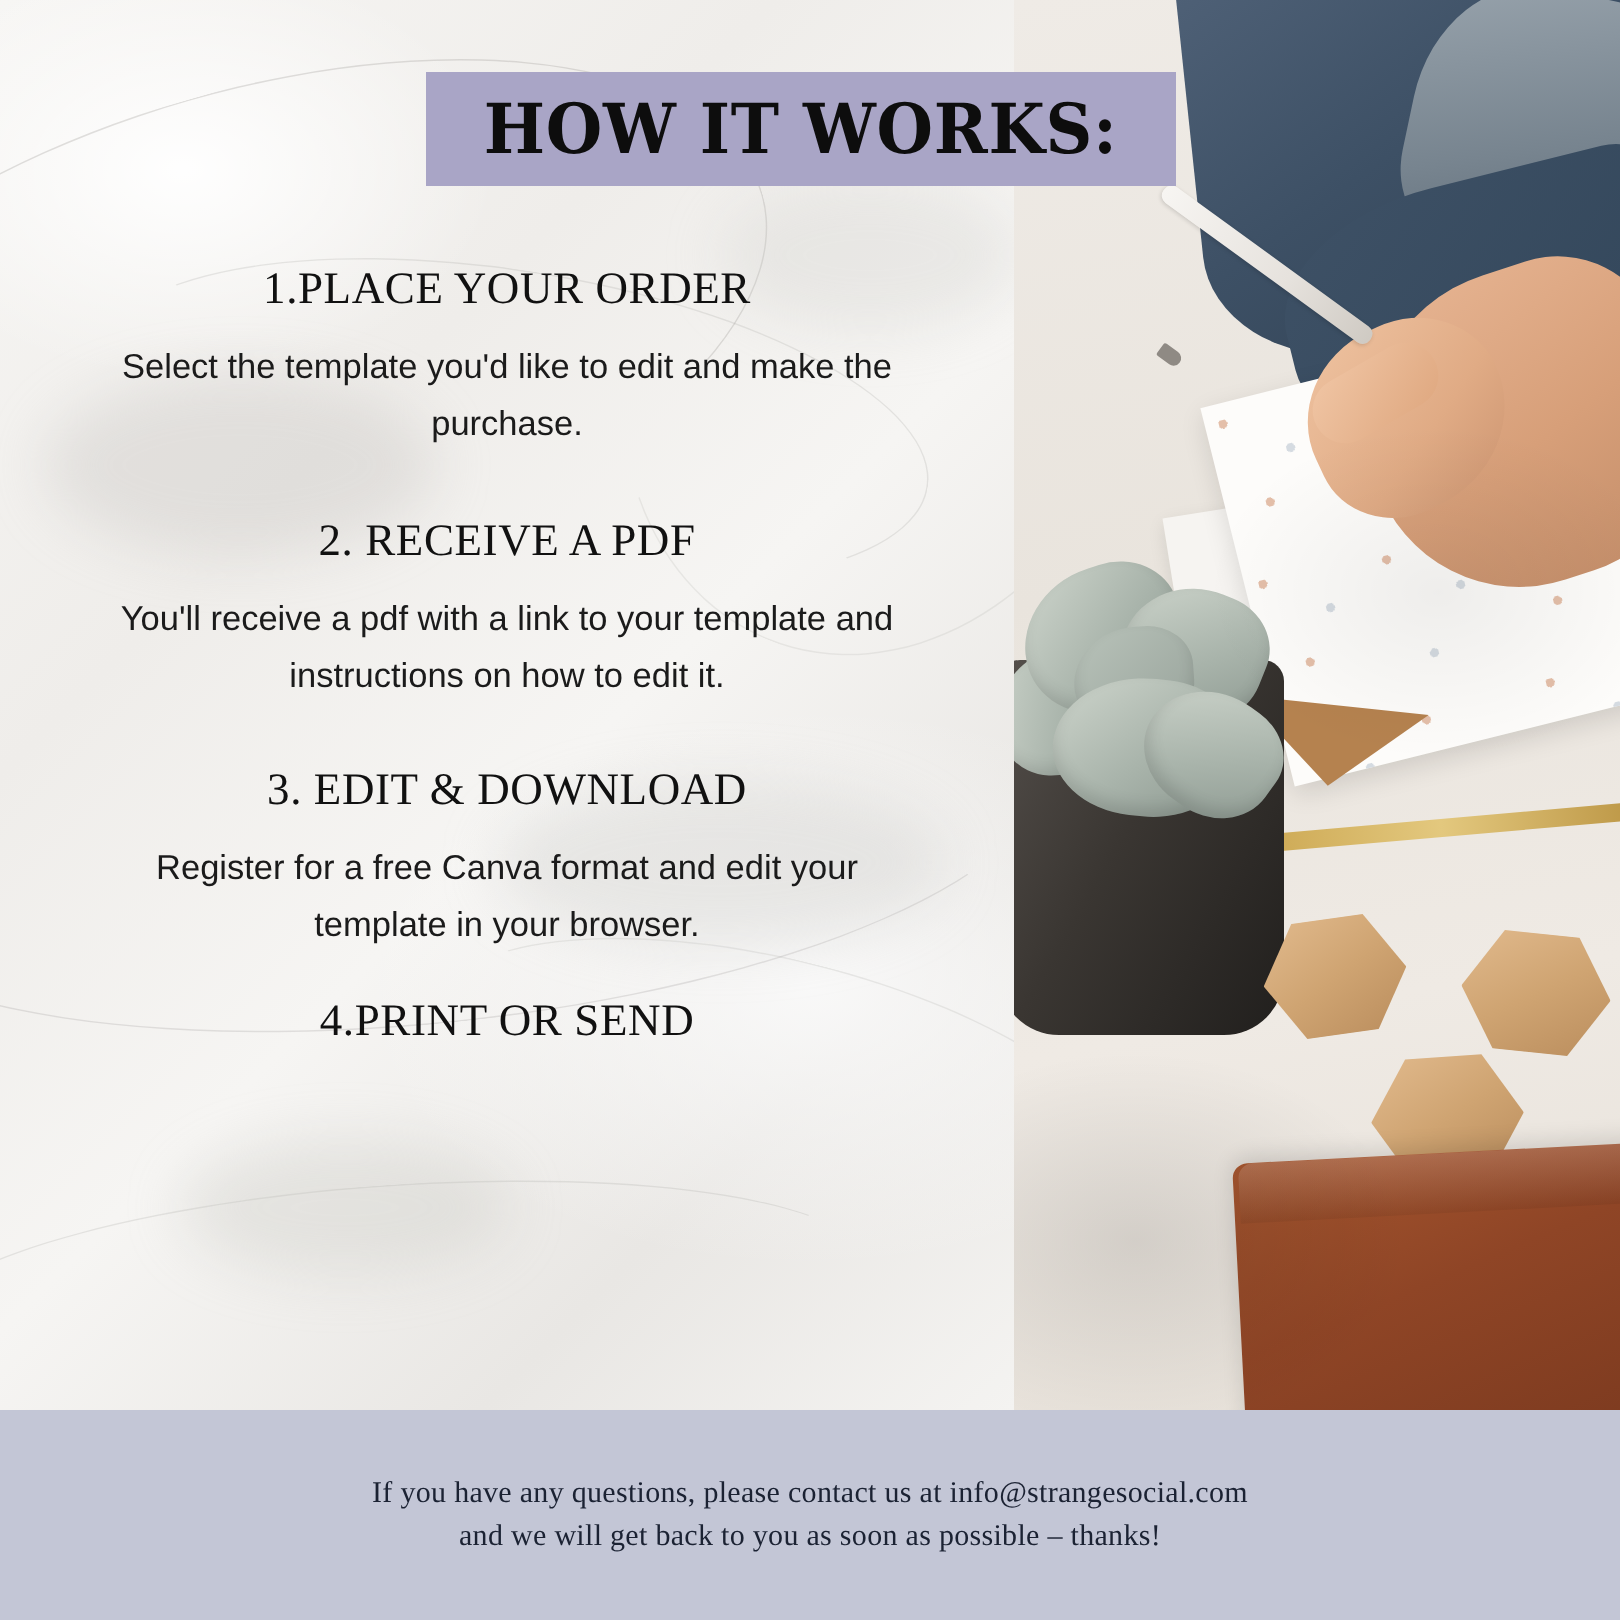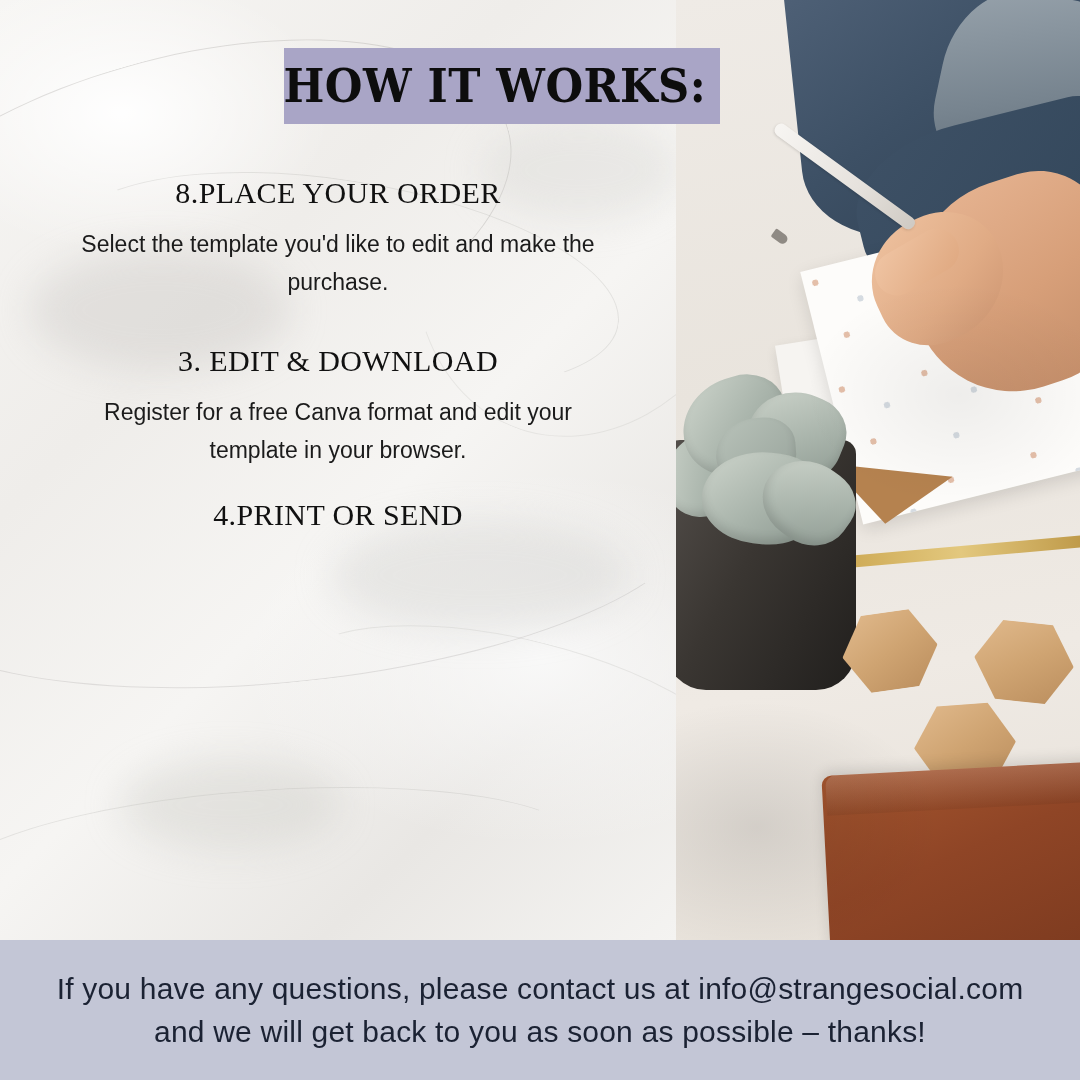--- a/index.html
+++ b/index.html
@@ -213,26 +213,26 @@
     background:
       radial-gradient(ellipse 260px 180px at 20% 88%, rgba(0,0,0,0.10), rgba(0,0,0,0) 70%),
       radial-gradient(ellipse 220px 160px at 70% 42%, rgba(0,0,0,0.06), rgba(0,0,0,0) 70%);
   }
 
   
   .header-band {
     position: absolute;
     left: 284px;
     top: 48px;
-    width: 436px;
+    width: 500px;
     height: 76px;
     background: #a9a5c6;
     display: flex;
     align-items: center;
-    justify-content: flex-end;
+    justify-content: center;
     z-index: 5;
   }
   .header-title {
     font-family: "DejaVu Serif", serif;
     font-weight: 700;
     font-size: 46px;
     letter-spacing: 0.5px;
     color: #0d0d0d;
     white-space: nowrap;
     transform: scaleX(0.94);
@@ -277,22 +277,22 @@
     width: 1080px;
     height: 140px;
     background: #c3c6d6;
     display: flex;
     flex-direction: column;
     align-items: center;
     justify-content: center;
     z-index: 6;
   }
   .footer-line {
-    font-family: Liberation Sans, sans-serif;
-    font-size: 30px;
+    font-family: Liberation Serif, serif;
+    font-size: 20px;
     color: #1b2233;
     line-height: 1.45;
     text-align: center;
     letter-spacing: 0.2px;
   }
 </style>
 </head>
 <body>
 
 <div class="canvas">
@@ -341,24 +341,28 @@
     <div class="ph-shadow"></div>
   </div>
 
   <div class="header-band">
     <div class="header-title">HOW IT WORKS:</div>
   </div>
 
   <div class="steps">
 
     <div class="step step-1 sp-1">
-      <div class="step-title">8.PLACE YOUR ORDER</div>
+      <div class="step-title">1.PLACE YOUR ORDER</div>
       <div class="step-body">Select the template you'd like to edit and make the purchase.</div>
     </div>
 
+    <div class="step step-2 sp-2">
+      <div class="step-title">2. RECEIVE A PDF</div>
+      <div class="step-body">You'll receive a pdf with a link to your template and instructions on how to edit it.</div>
+    </div>
 
     <div class="step step-3 sp-3">
       <div class="step-title">3. EDIT &amp; DOWNLOAD</div>
       <div class="step-body">Register for a free Canva format and edit your template in your browser.</div>
     </div>
 
     <div class="step step-4">
       <div class="step-title">4.PRINT OR SEND</div>
     </div>
 

